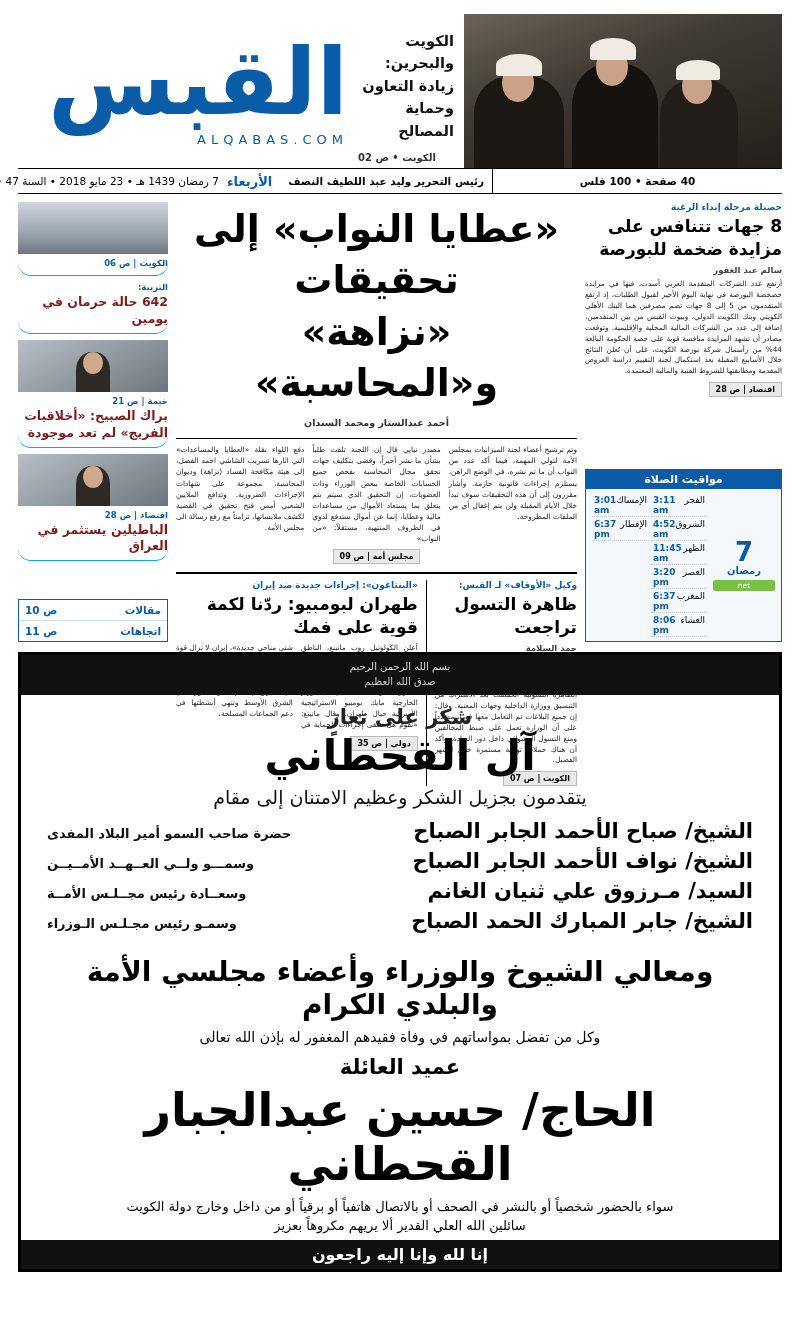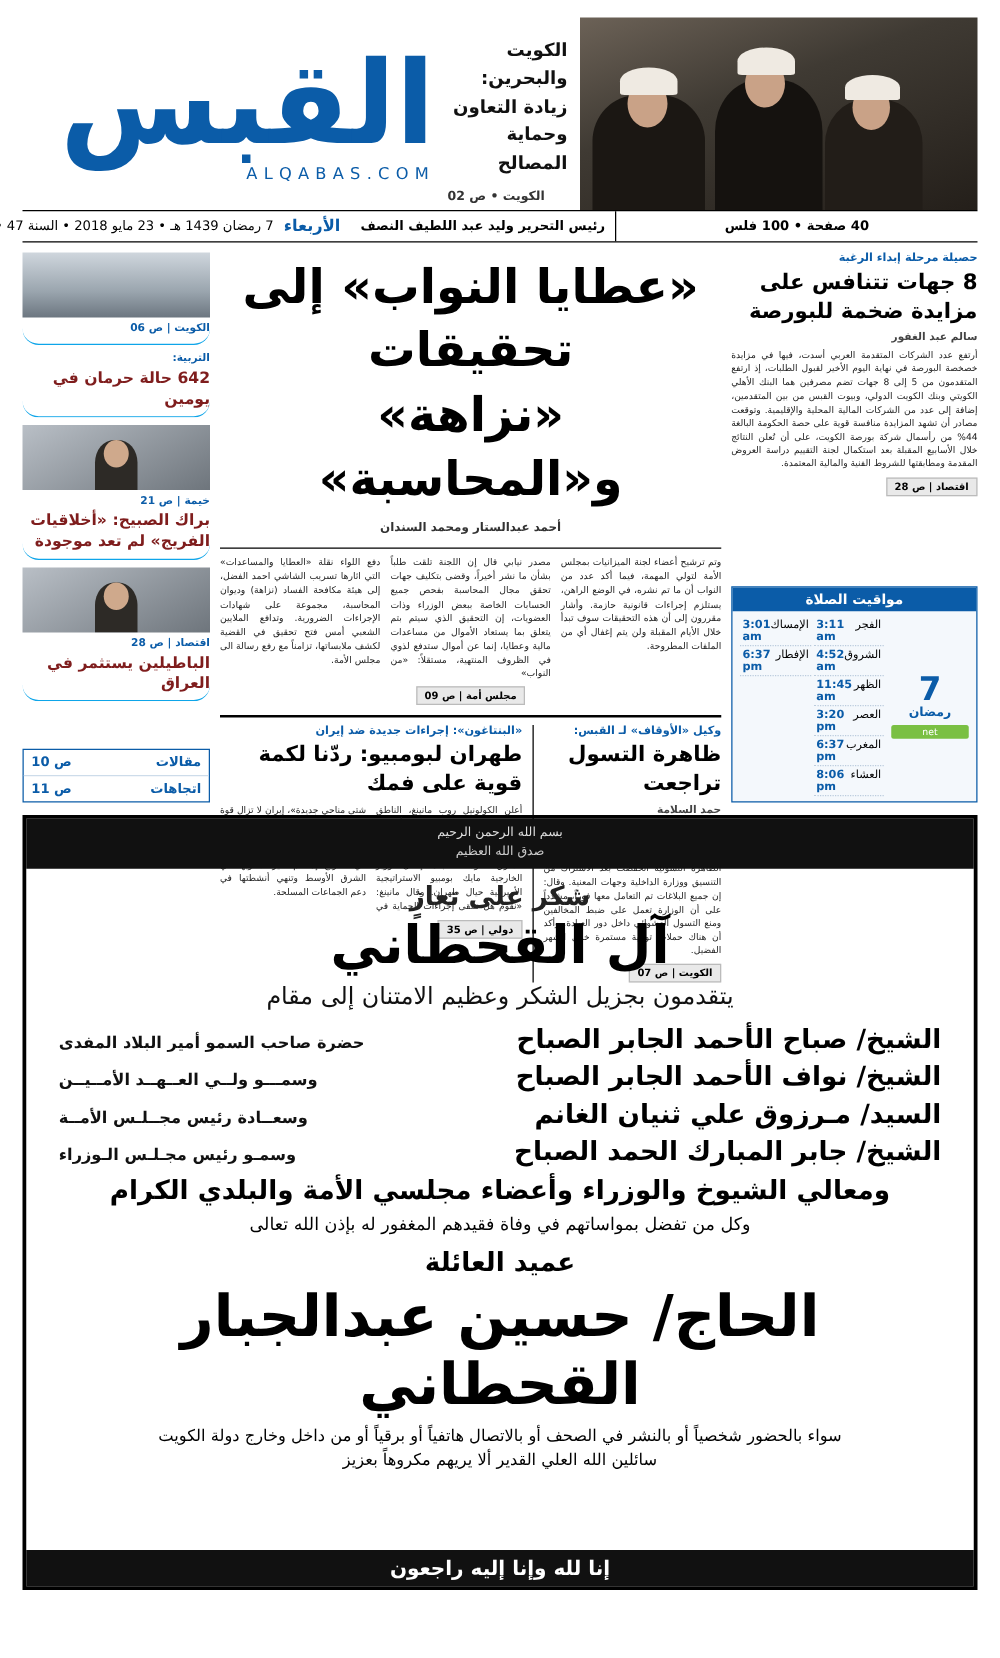--- a/index.html
+++ b/index.html
@@ -331,21 +331,21 @@
   }
   .obit .intro { font-size: 19px; color: #111; margin-bottom: 8px; }
   .obit .line {
     display: flex; justify-content: space-between; align-items: baseline;
     font-size: 20px; font-weight: bold; margin: 3px 0;
     border-bottom: 0;
   }
   .obit .line .role { font-size: 13px; font-weight: bold; color: #111; }
   .obit .line .name { font-size: 21px; font-weight: bold; letter-spacing: 2px; }
   .obit .bigline {
-    font-size: 21px; font-weight: bold; margin: 4px 0 4px 0;
+    font-size: 28px; font-weight: bold; margin: 19px 0 4px 0;
   }
   .obit .note { font-size: 14px; margin: 4px 0; }
   .obit .dean { font-size: 21px; font-weight: bold; margin-top: 6px; }
   .obit .deceased {
     font-size: 46px; font-weight: bold; margin: 4px 0 6px 0; color: #000;
   }
   .obit .small { font-size: 13px; margin: 2px 0; }
   .obit .footer-band {
     background: #111; color: #fff; text-align: center;
     font-size: 16px; font-weight: bold; padding: 5px 0;

